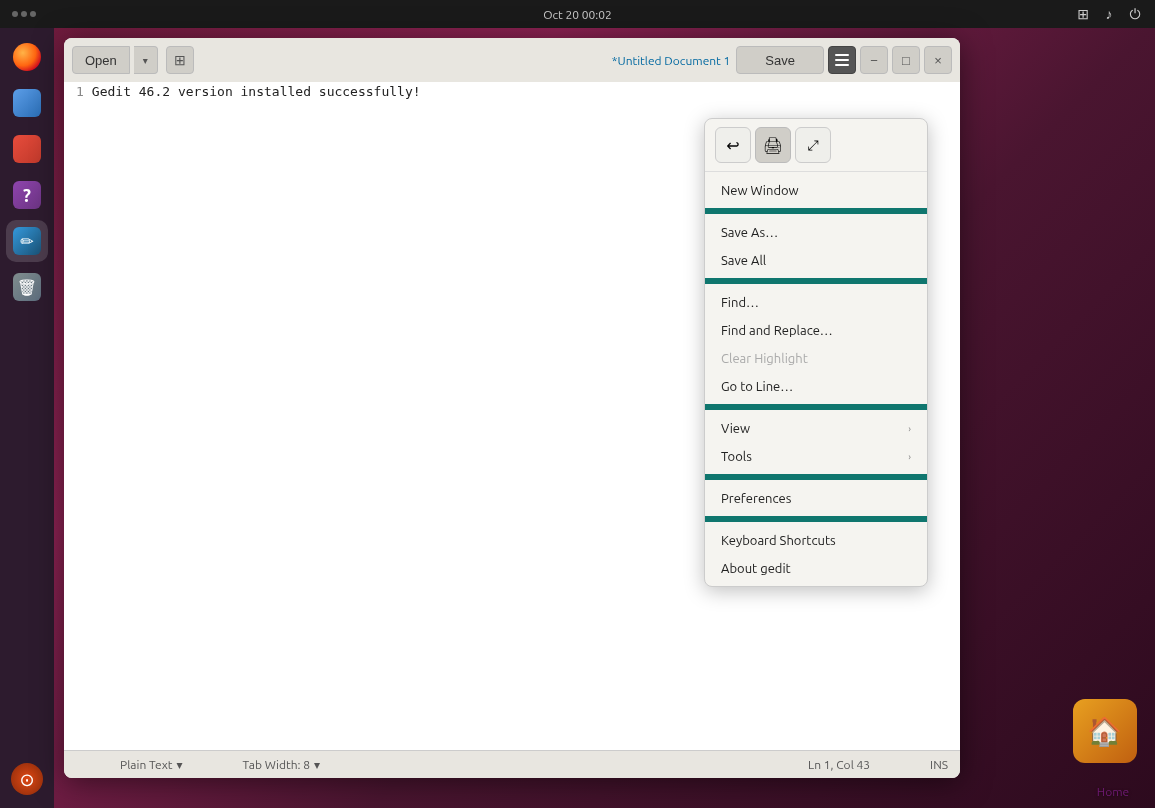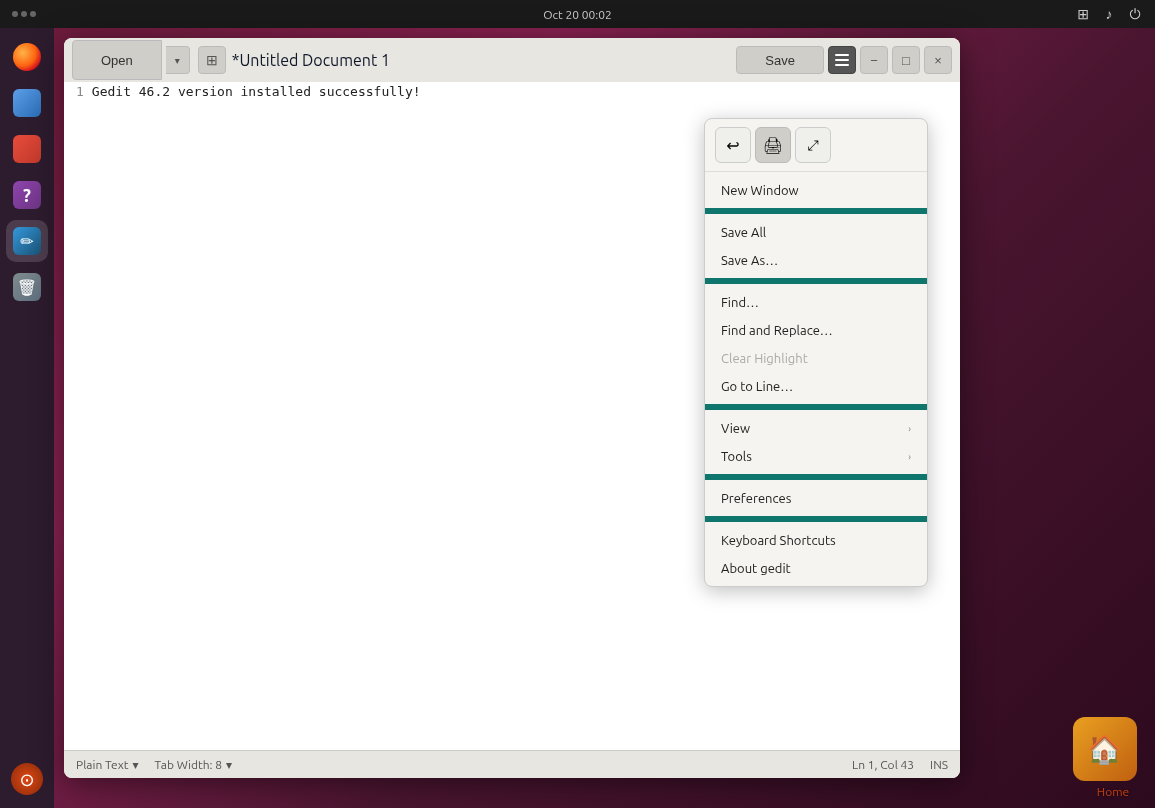--- a/index.html
+++ b/index.html
@@ -113,22 +113,22 @@
       display: flex;
       align-items: center;
       padding: 0 8px;
       gap: 6px;
       flex-shrink: 0;
     }
     .title-bar-left {
       display: flex; align-items: center; gap: 4px;
     }
     .btn-open {
-      height: 40px;
-      padding: 0 28px;
+      height: 28px;
+      padding: 0 12px;
       background: #d0cec8;
       border: 1px solid #bbb;
       border-radius: 4px 0 0 4px;
       font-size: 13px;
       cursor: pointer;
       display: flex; align-items: center;
       color: #333;
     }
     .btn-dropdown {
       height: 28px;
@@ -144,23 +144,23 @@
       width: 28px; height: 28px;
       background: #d0cec8;
       border: 1px solid #bbb;
       border-radius: 4px;
       cursor: pointer;
       display: flex; align-items: center; justify-content: center;
       margin-left: 4px;
     }
     .title-bar-center {
       flex: 1;
-      text-align: left;
-      font-size: 16px;
-      color: #0f172a;
+      text-align: right;
+      font-size: 12px;
+      color: #0369a1;
     }
     .title-bar-right {
       display: flex; align-items: center; gap: 4px;
     }
     .btn-save {
       height: 28px;
       padding: 0 28px;
       background: #d0cec8;
       border: 1px solid #bbb;
       border-radius: 4px;
@@ -213,21 +213,21 @@
       border-top: 1px solid #ccc;
       display: flex;
       align-items: center;
       padding: 0 12px;
       gap: 16px;
       font-size: 12px;
       color: #555;
       flex-shrink: 0;
     }
     .status-item {
-      display: flex; align-items: center; gap: 4px; cursor: pointer;
+      display: flex; align-items: center; gap: 4px; cursor: pointer; margin-left: 44px;
     }
     .status-divider {
       flex: 1;
     }
 
     
     .dropdown-menu {
       position: absolute;
       top: 80px;
       right: 32px;
@@ -291,23 +291,23 @@
       cursor: pointer;
     }
     .home-icon-box {
       width: 64px; height: 64px;
       background: linear-gradient(135deg, #e8a020, #c06010);
       border-radius: 12px;
       display: flex; align-items: center; justify-content: center;
       font-size: 28px;
     }
     .home-label {
-      color: #c2410c;
+      color: #701a75;
       font-size: 12px;
-      margin-top: 4px;
+      margin-top: 22px;
       text-shadow: 0 1px 3px rgba(0,0,0,0.5);
       padding-left: 16px;
     }
   </style>
 </head>
 <body>
 
 <div class="top-bar">
   <div class="top-bar-left">
     <div class="top-bar-dots">
@@ -419,24 +419,24 @@
     </div>
 
     <div class="menu-section">
       <div class="menu-item">
         <span>New Window</span>
       </div>
     </div>
 
     <div class="menu-section">
       <div class="menu-item">
+        <span>Save As…</span>
+      </div>
+      <div class="menu-item">
         <span>Save All</span>
-      </div>
-      <div class="menu-item">
-        <span>Save As…</span>
       </div>
     </div>
 
     <div class="menu-section">
       <div class="menu-item">
         <span>Find…</span>
       </div>
       <div class="menu-item">
         <span>Find and Replace…</span>
       </div>

